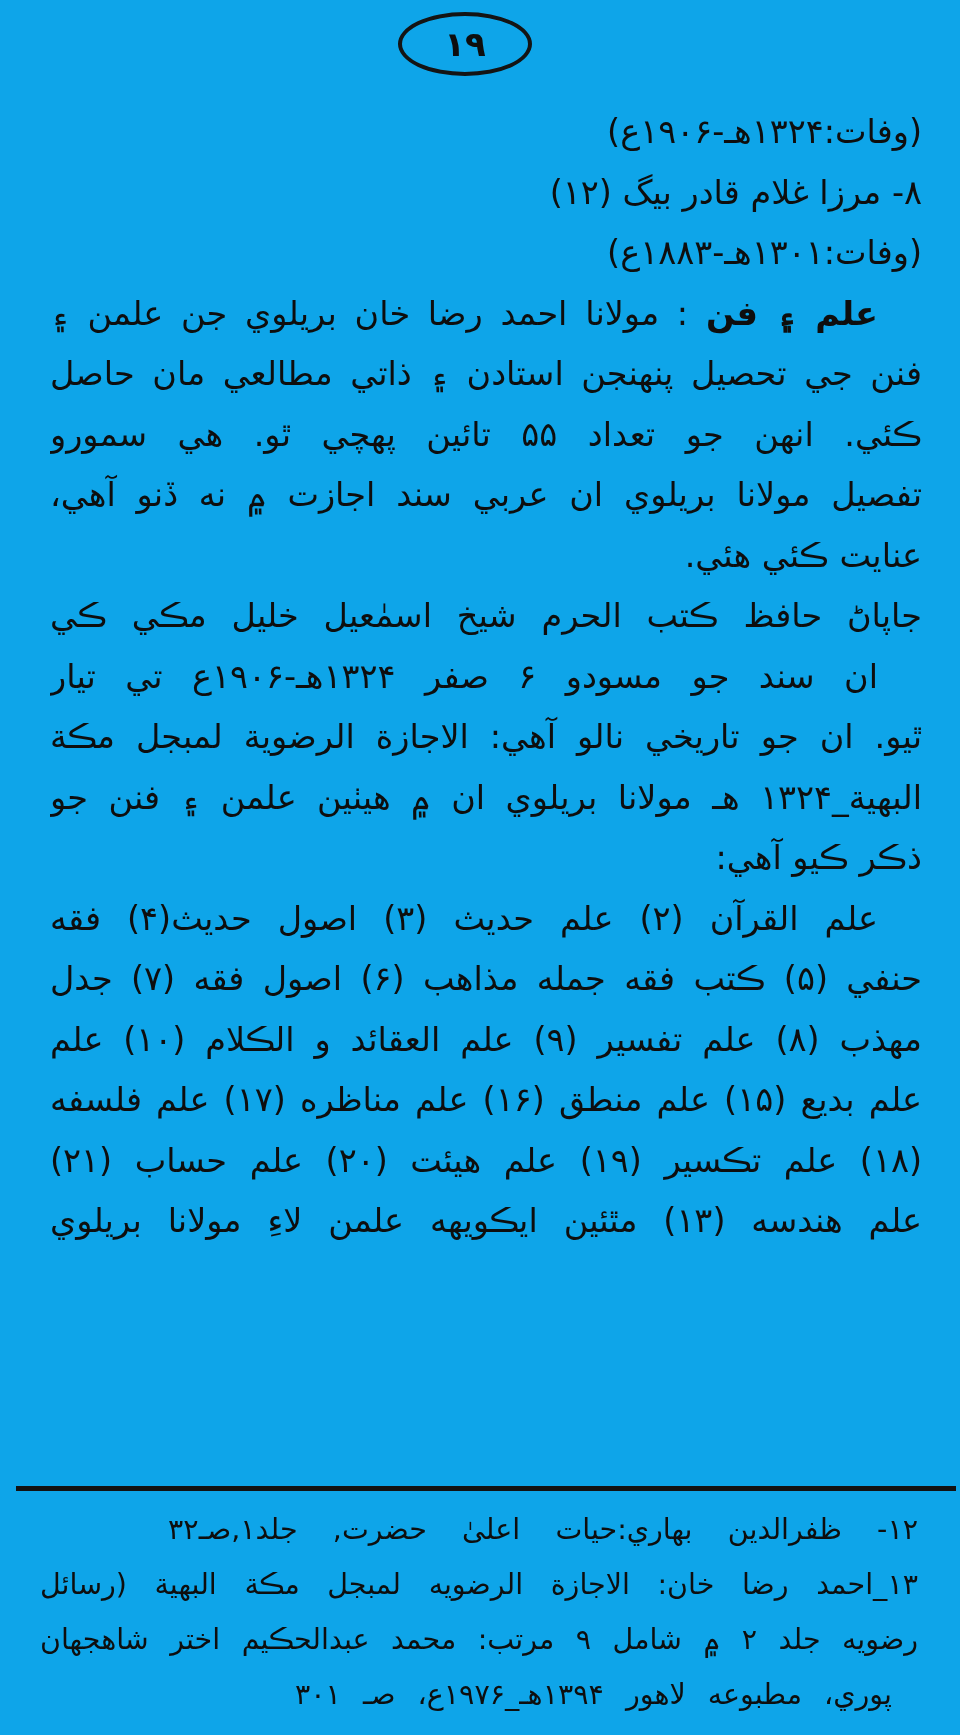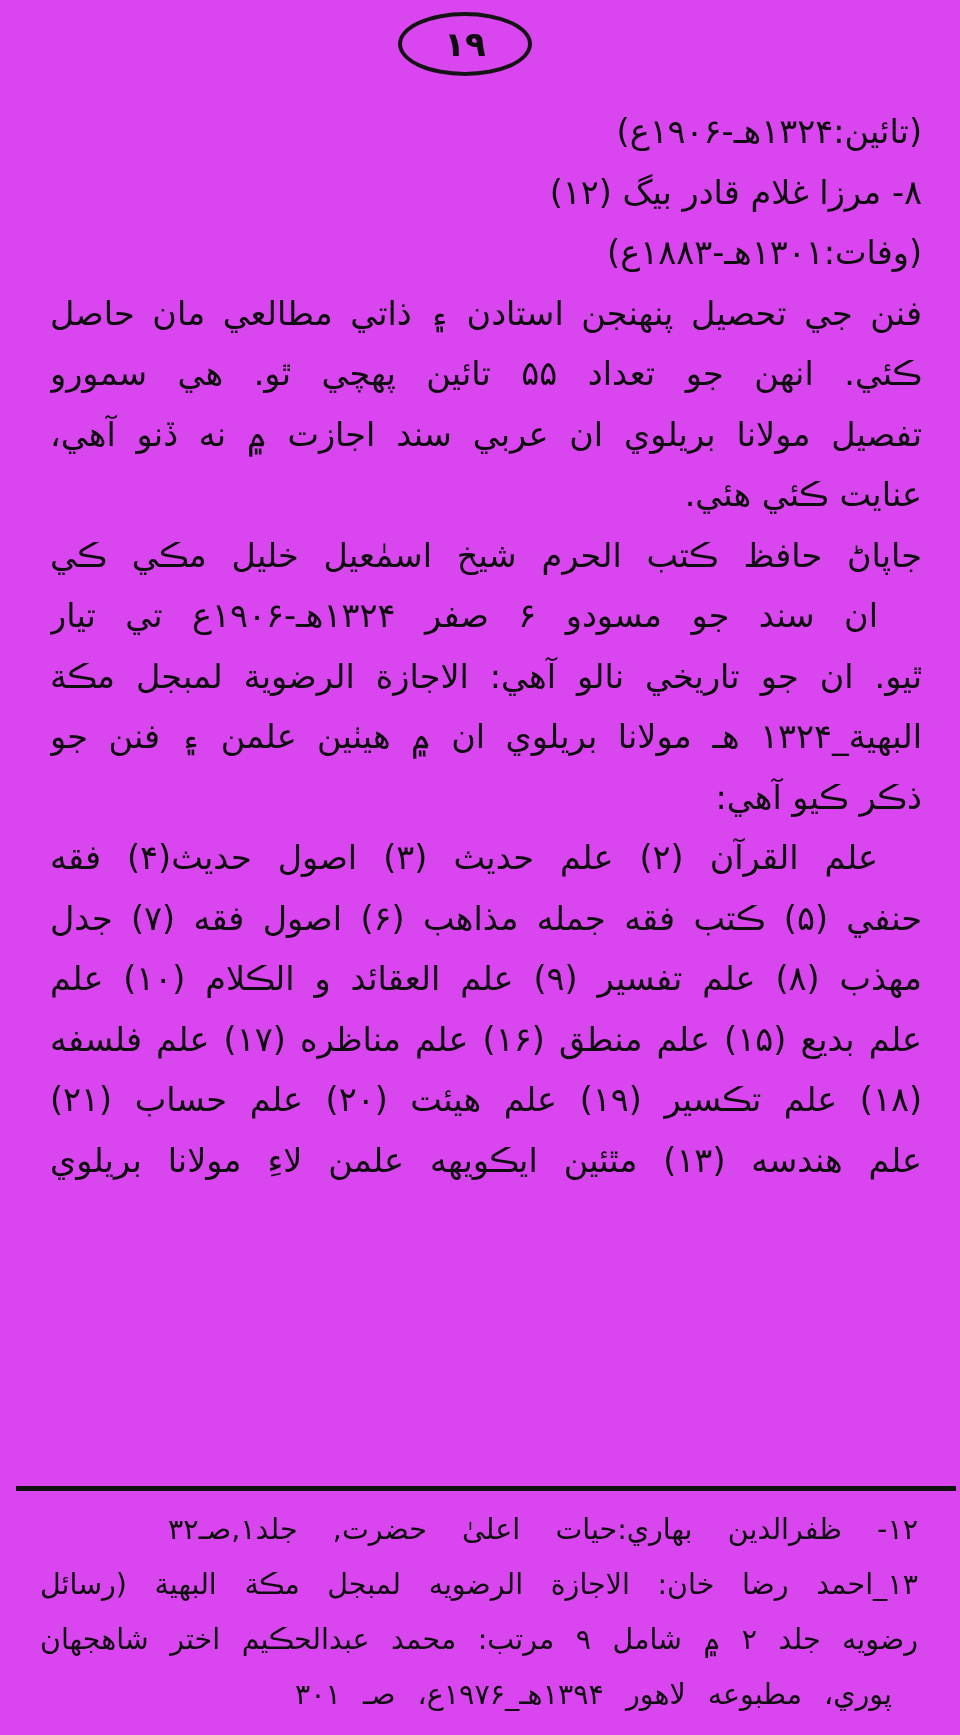--- a/index.html
+++ b/index.html
@@ -1,21 +1,21 @@
 <!DOCTYPE html>
 <html lang="sd" dir="rtl"><head>
 <meta charset="utf-8">
 <style>
   html, body { margin: 0; padding: 0; background: #e8e8e8; }
   .page {
     position: relative;
     width: 960px;
     height: 1735px;
     margin: 0 auto;
-    background: #d946ef;
+    background: #0ea5e9;
     color: #0e0e0e;
     font-family: "DejaVu Sans", sans-serif;
     direction: rtl;
     overflow: hidden;
   }
   
   .page-badge {
     position: absolute;
     top: 12px;
     left: 398px;
@@ -71,23 +71,24 @@
 </head>
 <body>
 
 <div class="page">
 
   <div class="page-badge">
     <span>۱۹</span>
   </div>
 
   <div class="body-text">
-    <div class="line r">(تائين:۱۳۲۴هـ-۱۹۰۶ع)</div>
+    <div class="line r">(وفات:۱۳۲۴هـ-۱۹۰۶ع)</div>
     <div class="line r">۸- مرزا غلام قادر بيگ (۱۲)</div>
     <div class="line r">(وفات:۱۳۰۱هـ-۱۸۸۳ع)</div>
+    <div class="line j ind"><span class="b">علم ۽ فن</span><span> : مولانا احمد رضا خان بريلوي جن علمن ۽</span></div>
     <div class="line j">فنن جي تحصيل پنهنجن استادن ۽ ذاتي مطالعي مان حاصل</div>
     <div class="line j">ڪئي. انهن جو تعداد ۵۵ تائين پهچي ٿو. هي سمورو</div>
     <div class="line j">تفصيل مولانا بريلوي ان عربي سند اجازت ۾ نه ڏنو آهي،</div>
     <div class="line r">عنايت ڪئي هئي.</div>
     <div class="line j">جاپاڻ حافظ ڪتب الحرم شيخ اسمٰعيل خليل مڪي ڪي</div>
     <div class="line j ind">ان سند جو مسودو ۶ صفر ۱۳۲۴هـ-۱۹۰۶ع تي تيار</div>
     <div class="line j">ٿيو. ان جو تاريخي نالو آهي: الاجازة الرضوية لمبجل مڪة</div>
     <div class="line j">البهية_۱۳۲۴ هـ مولانا بريلوي ان ۾ هيٺين علمن ۽ فنن جو</div>
     <div class="line r">ذڪر ڪيو آهي:</div>
     <div class="line j ind">علم القرآن (۲) علم حديث (۳) اصول حديث(۴) فقه</div>

